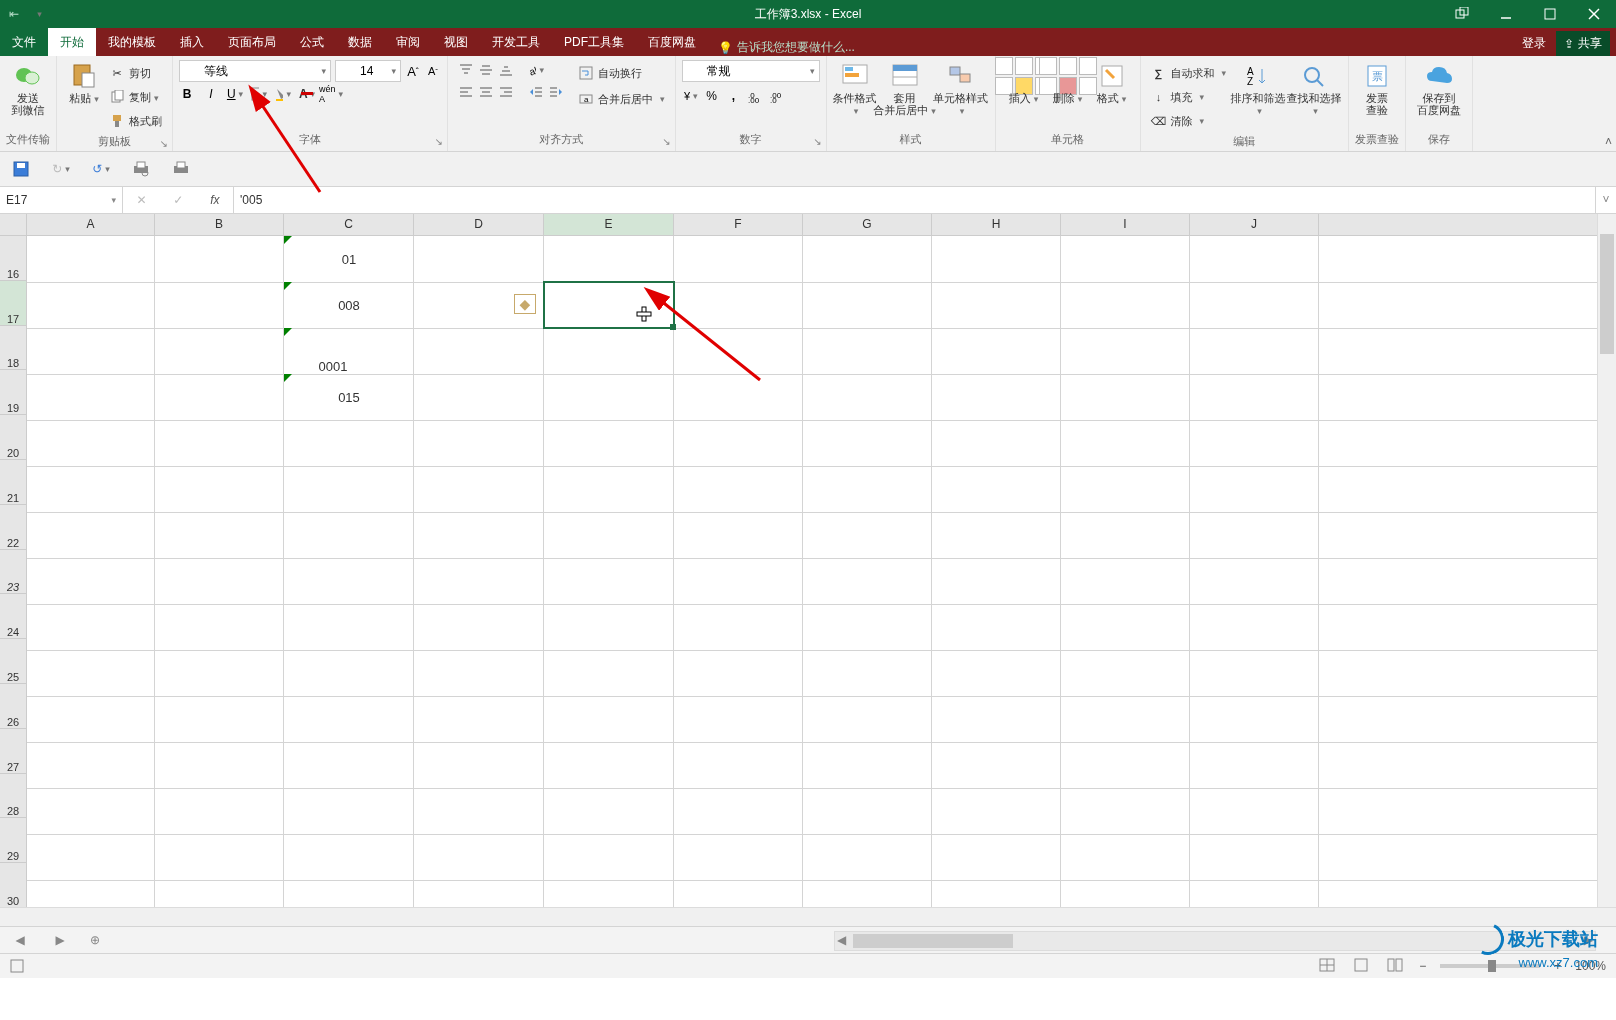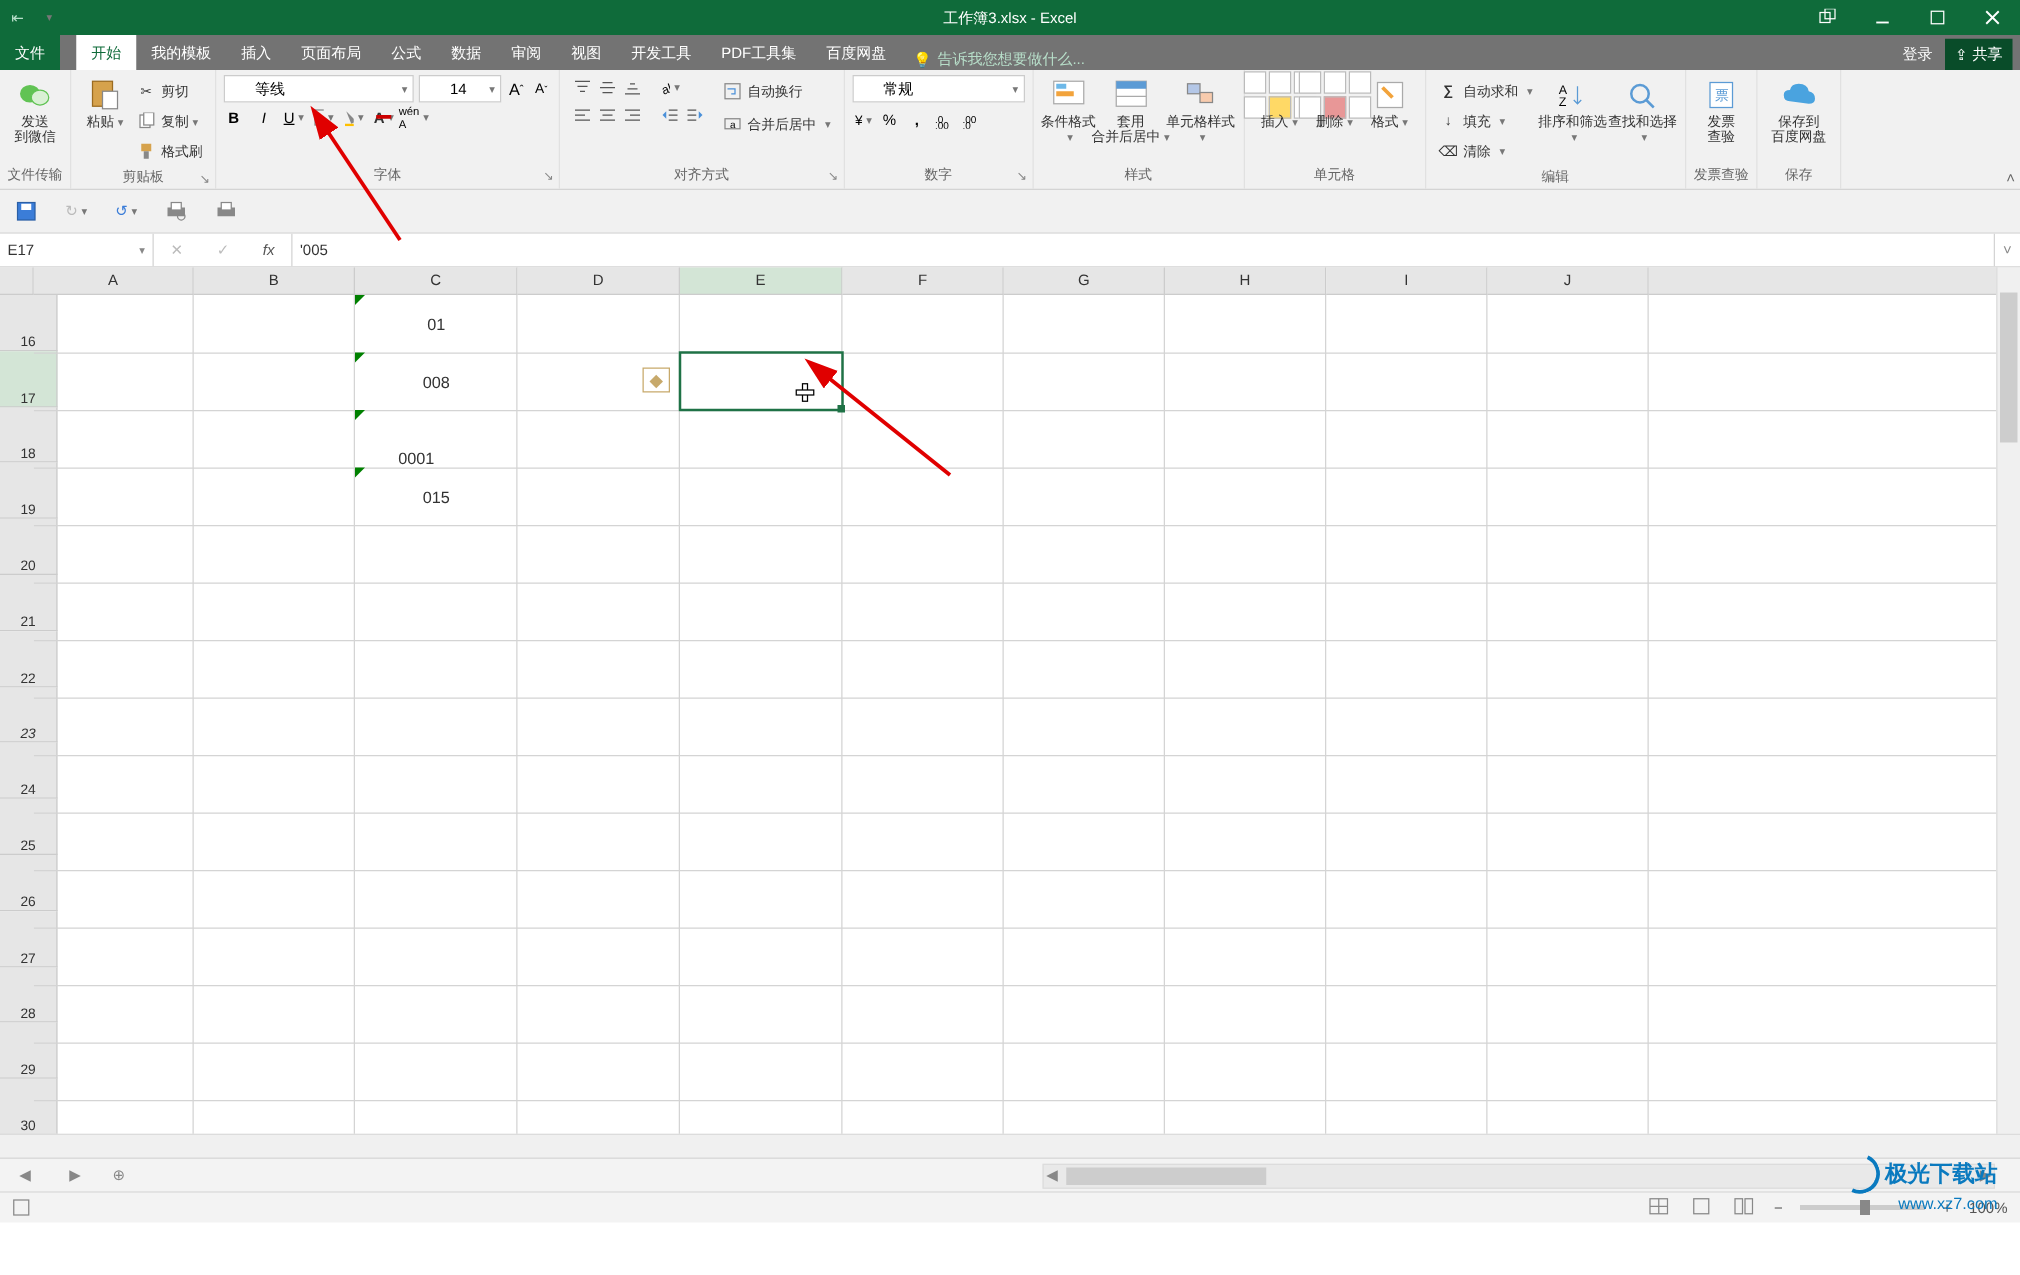--- a/index.html
+++ b/index.html
@@ -52,41 +52,40 @@
   .titlebar .wc-btn {
     width: 44px;
     height: 100%;
     display: flex;
     align-items: center;
     justify-content: center;
     color: #fff;
   }
   
   .menu-tabs {
-    background: #737373;
+    background: #7f1d1d;
     height: 28px;
     display: flex;
     align-items: flex-end;
     color: #fff;
     font-size: 12px;
   }
   .menu-tab {
     padding: 0 12px;
     height: 28px;
     line-height: 28px;
     cursor: default;
   }
   .menu-tab.file {
     background: #0f6b3a;
     color: #fff;
   }
   .menu-tab.active {
     background: #fff;
     color: #0f6b3a;
-    margin-left: 13px;
   }
   .tell-me {
     color: #b7dec9;
     margin-left: 10px;
     display:flex;
     align-items:center;
     gap:4px;
   }
   .right-menu {
     margin-left: auto;
@@ -239,21 +238,21 @@
     font-size:12px;
     color:#333;
   }
   .col-h {
     border-right:1px solid #ccc; border-bottom:1px solid #ccc;
     background:#e6e6e6; text-align:center; line-height:20px;
     box-sizing:border-box;
   }
   .col-h.highlight { background:#d3e5d6; }
   .row-headers {
-    position:absolute; left:0; top:22px; width:46px; bottom:18px;
+    position:absolute; left:0; top:22px; width:27px; bottom:18px;
     display:flex; flex-direction:column; color:#333;
   }
   .row-h {
     height:46px; border-right:1px solid #ccc; border-bottom:1px solid #ccc;
     background:#e6e6e6; display:flex; align-items:flex-end; justify-content:center; font-size:11px;
     box-sizing:border-box;
   }
   .row-h.highlight { background:#d3e5d6; }
   .grid {
     position:absolute; left:27px; top:22px; right:18px; bottom:18px; overflow:hidden;

